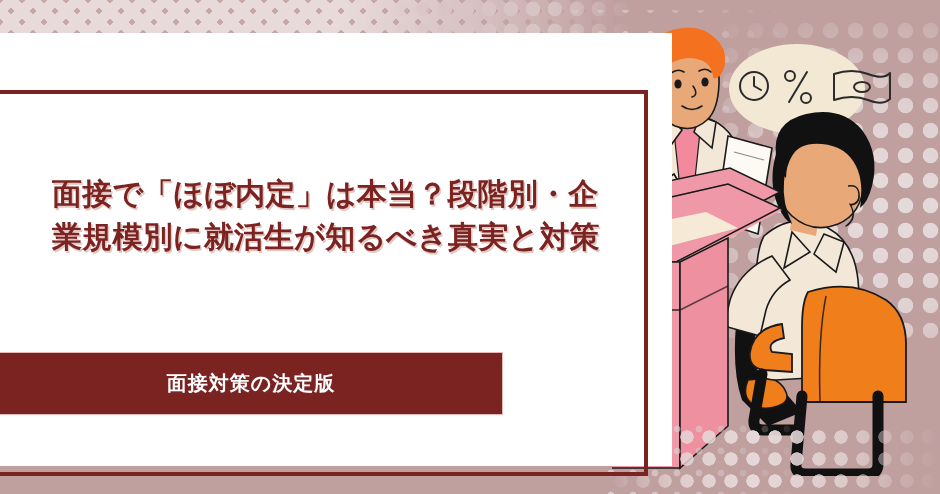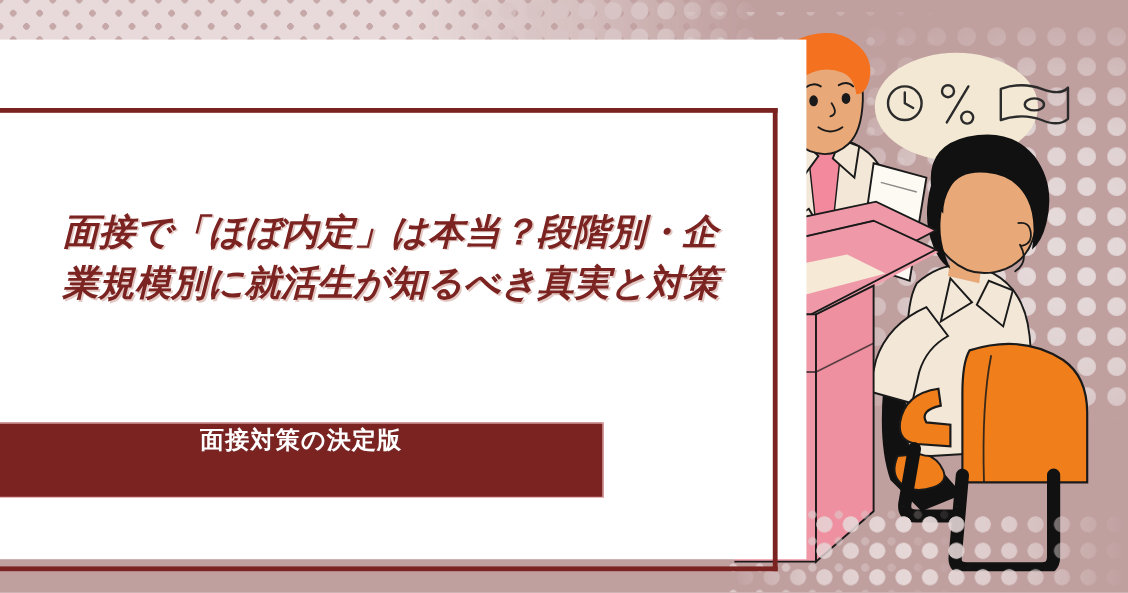--- a/index.html
+++ b/index.html
@@ -137,35 +137,34 @@
     left: 52px;
     top: 140px;
     width: 560px;
     color: #7b2321;
     font-size: 30px;
     font-weight: bold;
     line-height: 1.42;
     letter-spacing: 0.2px;
     text-shadow: 1.5px 1.5px 0 rgba(190,130,120,0.45);
     white-space: pre-line;
-    font-style: italic;
   }
 
   
   .sub-banner {
     position: absolute;
     left: 0;
     top: 352px;
     width: 503px;
     height: 63px;
     background: #7b2321;
     border: 1px solid #e8b7b7;
     border-left: none;
     display: flex;
-    align-items: flex-start;
+    align-items: center;
     justify-content: center;
   }
   .sub-banner-text {
     color: #ffffff;
     font-size: 20px;
     font-weight: bold;
     letter-spacing: 1px;
     text-shadow: 1.5px 1.5px 0 rgba(120,40,40,0.85);
   }
 

